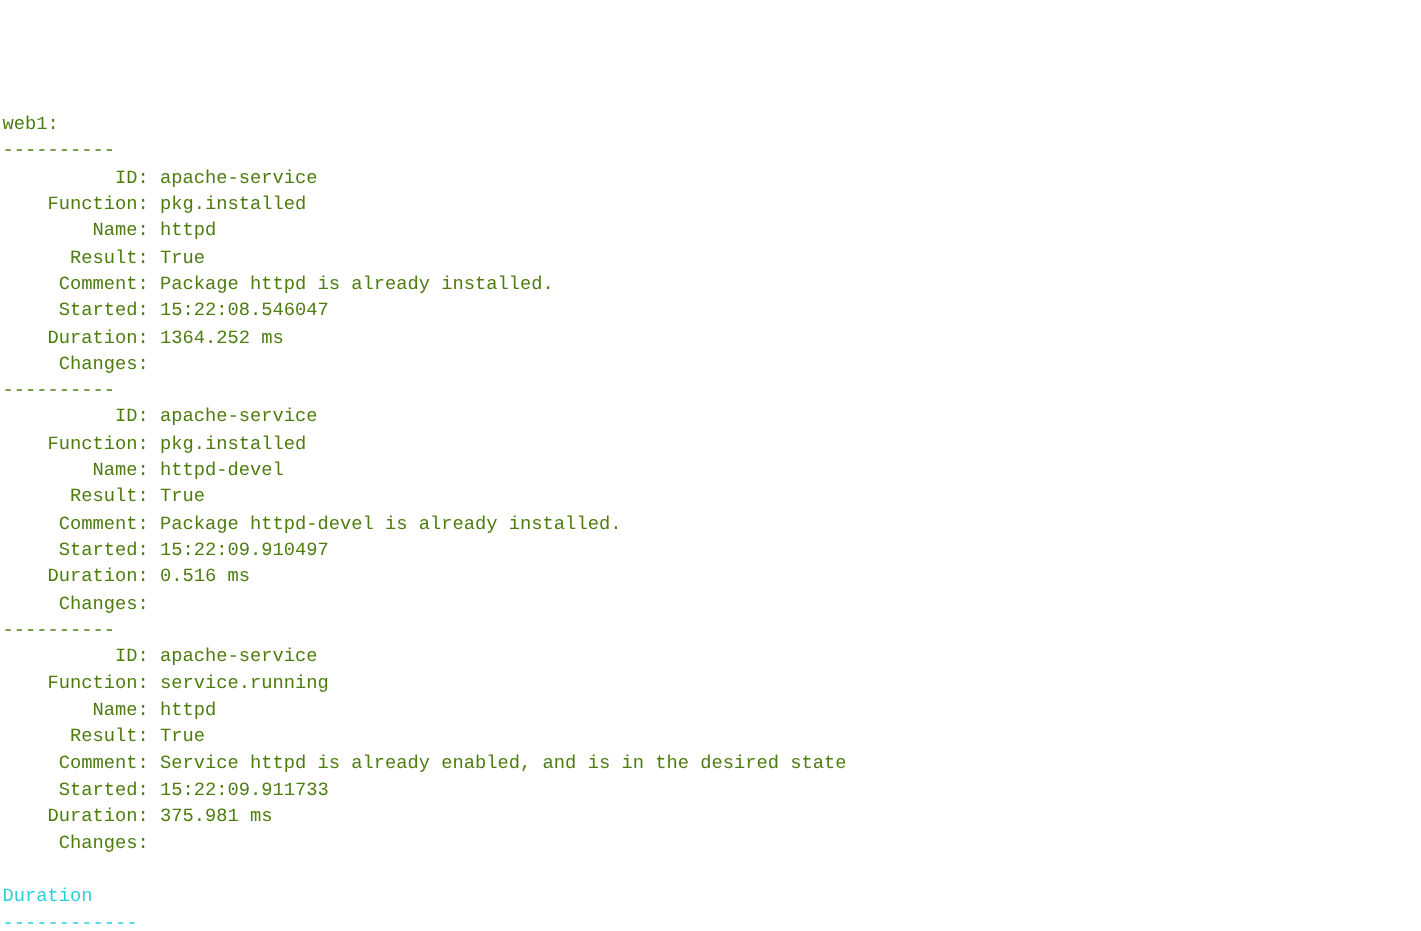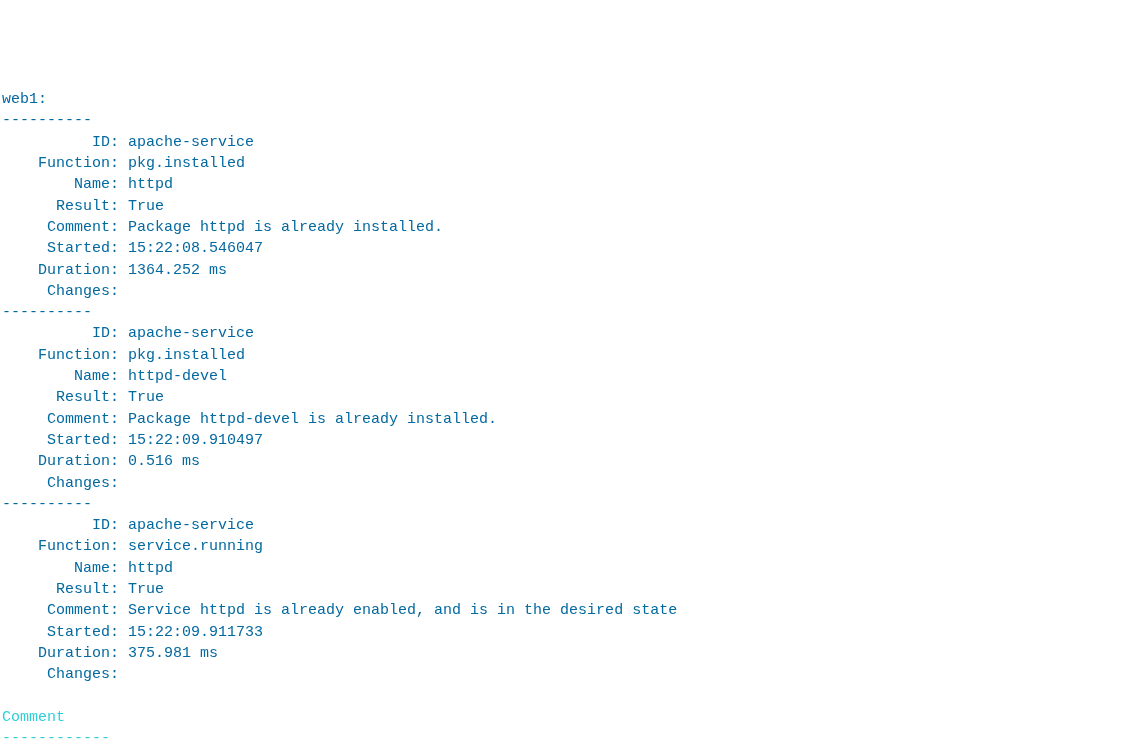--- a/index.html
+++ b/index.html
@@ -9,21 +9,21 @@
     }
     body {
       background: #ffffff;
       font-family: "Courier New", Courier, monospace;
       font-size: 15px;
       line-height: 21.3px;
       white-space: pre;
       padding: 4px 0 0 2px;
     }
     .green {
-      color: #0369a1;
+      color: #4d7c0f;
     }
     .cyan {
       color: #2dcfd8;
     }
   </style>
 </head>
 <body>
 
 
 
@@ -49,21 +49,21 @@
 <span>----------</span>
           <span>ID:</span> <span>apache-service</span>
     <span>Function:</span> <span>service.running</span>
         <span>Name:</span> <span>httpd</span>
       <span>Result:</span> <span>True</span>
      <span>Comment:</span> <span>Service httpd is already enabled, and is in the desired state</span>
      <span>Started:</span> <span>15:22:09.911733</span>
     <span>Duration:</span> <span>375.981 ms</span>
      <span>Changes:</span><span></span>
 </div><div class="cyan">
-<span>Comment</span>
+<span>Duration</span>
 <span>------------</span>
  
     
 
      </div>
 
 
 
 
 </body></html>

